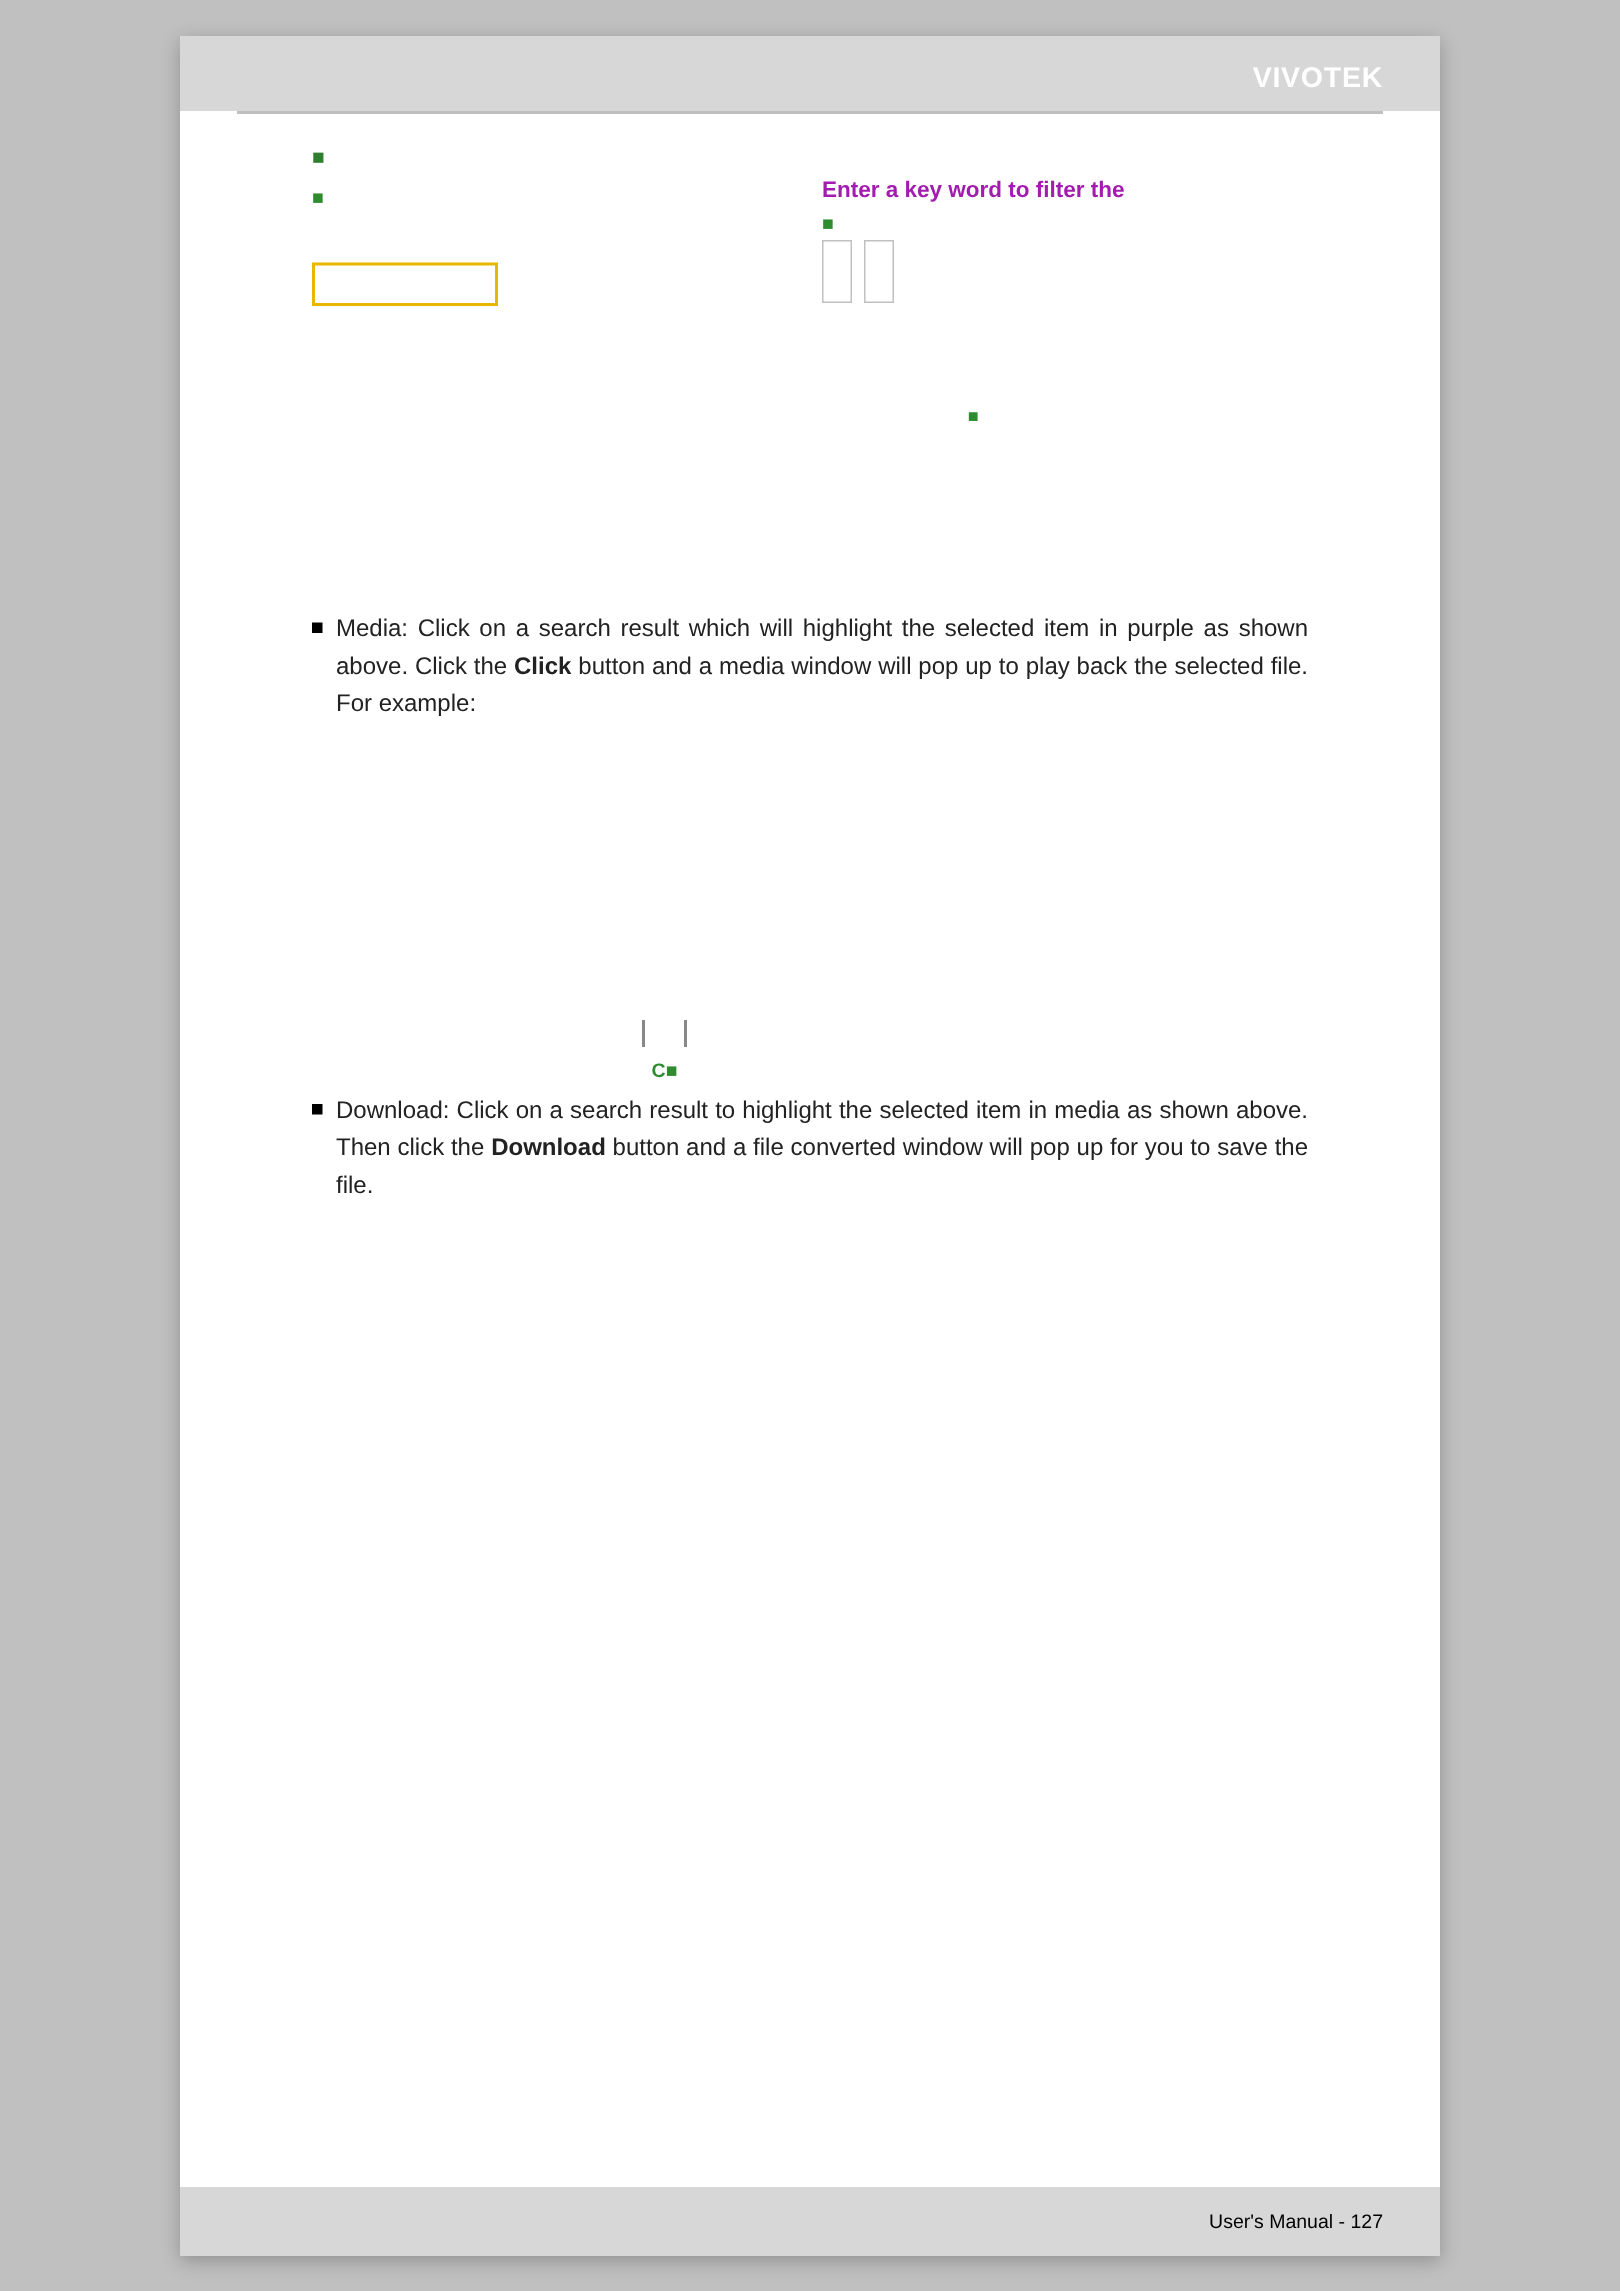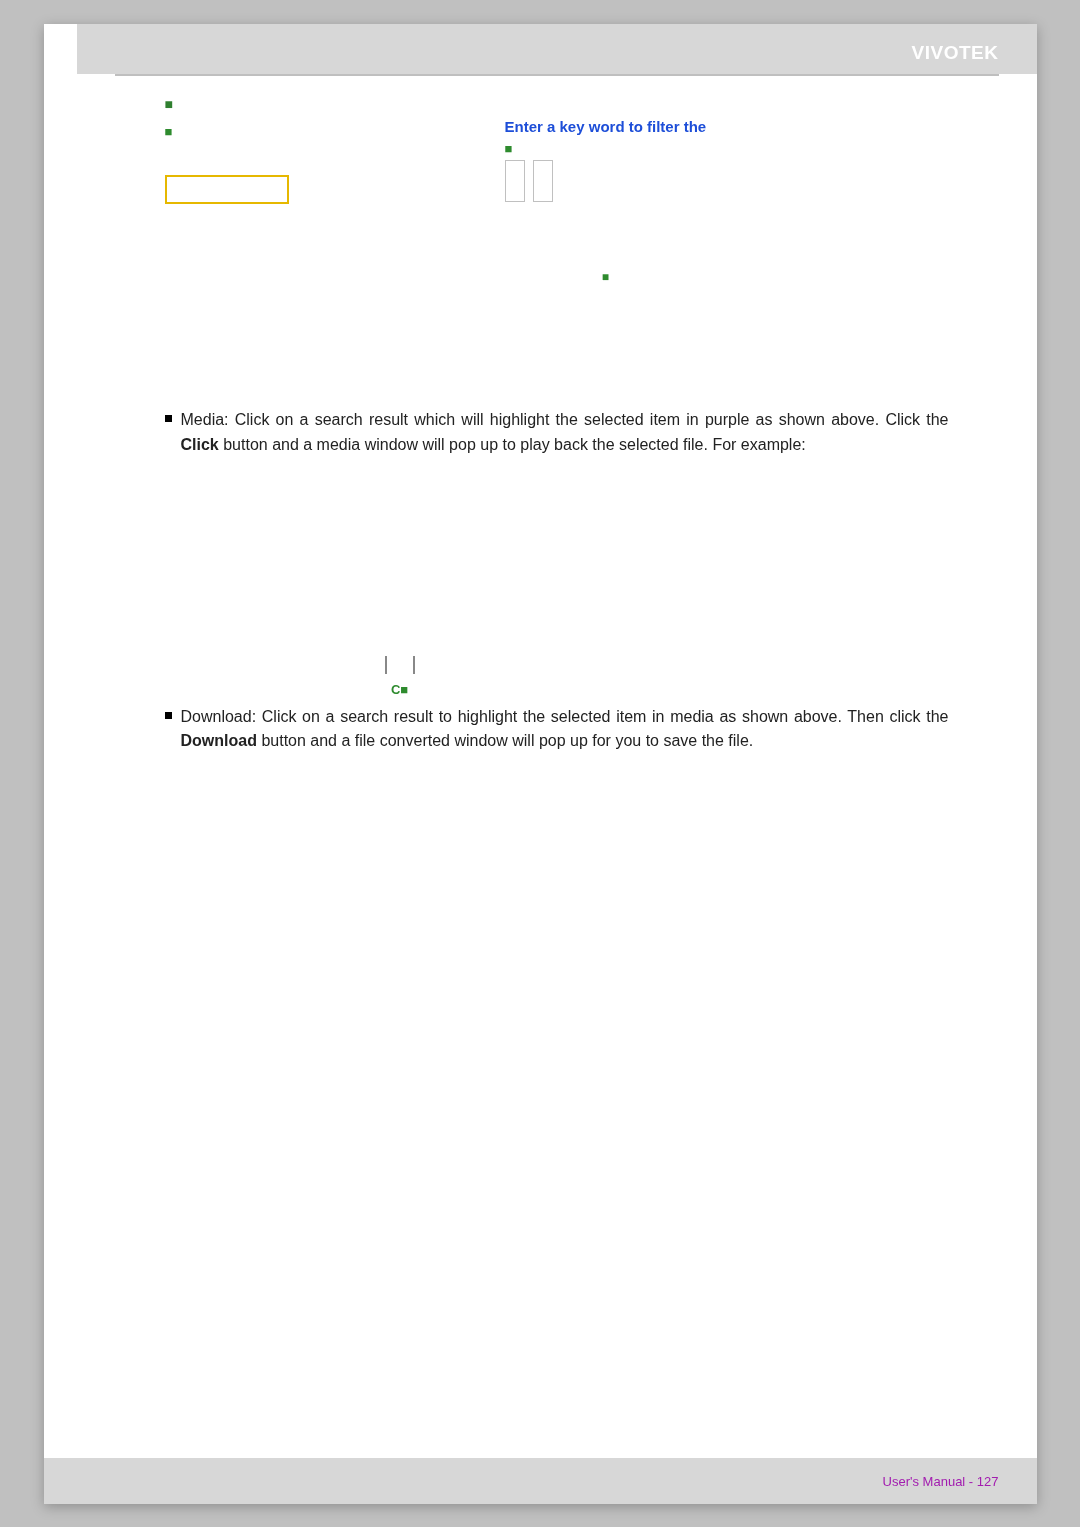--- a/index.html
+++ b/index.html
@@ -3,28 +3,27 @@
 <meta charset="utf-8">
 <style>
   html, body {
     margin: 0;
     padding: 0;
     background: #c0c0c0;
     font-family: Arial, Helvetica, sans-serif;
     color: #222;
   }
   .page {
-    width: 960px;
+    width: 840px;
     min-height: 1400px;
     margin: 24px auto 60px;
     background: #ffffff;
     box-shadow: 0 3px 12px rgba(0,0,0,.25);
     position: relative;
     padding-bottom: 80px;
-    padding-left: 33px;
   }
   .topbar {
     background: #d7d7d7;
     padding: 18px 38px 10px;
     text-align: right;
   }
   .brand {
     color: #ffffff;
     font-weight: 700;
     letter-spacing: .5px;
@@ -65,21 +64,21 @@
     font-size: 13px;
     margin: 6px 0 4px;
   }
   .yellow-box {
     width: 120px;
     height: 25px;
     border: 2px solid #e6b800;
     margin-top: 36px;
   }
   .filter-caption {
-    color: #1d4ed8;
+    color: #a21caf;
     font-weight: 600;
     font-size: 15px;
     margin-bottom: 4px;
   }
   .filter-cols {
     display: flex;
     gap: 8px;
     margin-bottom: 68px;
   }
   .filter-col {
@@ -140,21 +139,21 @@
   .footerbar {
     position: absolute;
     bottom: 0;
     left: 0;
     right: 0;
     background: #d7d7d7;
     padding: 14px 38px;
     text-align: right;
   }
   .footer-text {
-    color: #a21caf;
+    color: #000000;
     font-size: 13px;
   }
 </style>
 </head>
 <body>
 
 <div class="page">
   <div class="topbar">
     <span class="brand">VIVOTEK</span>
   </div>

